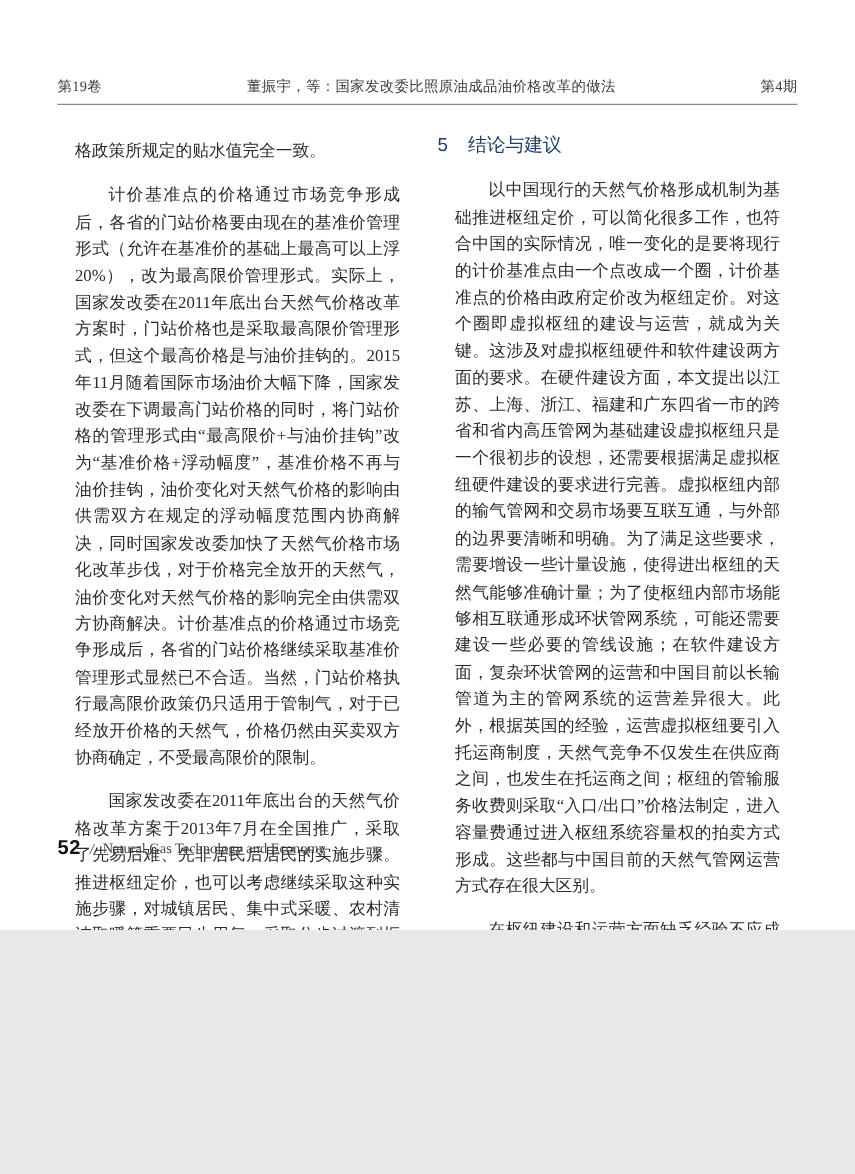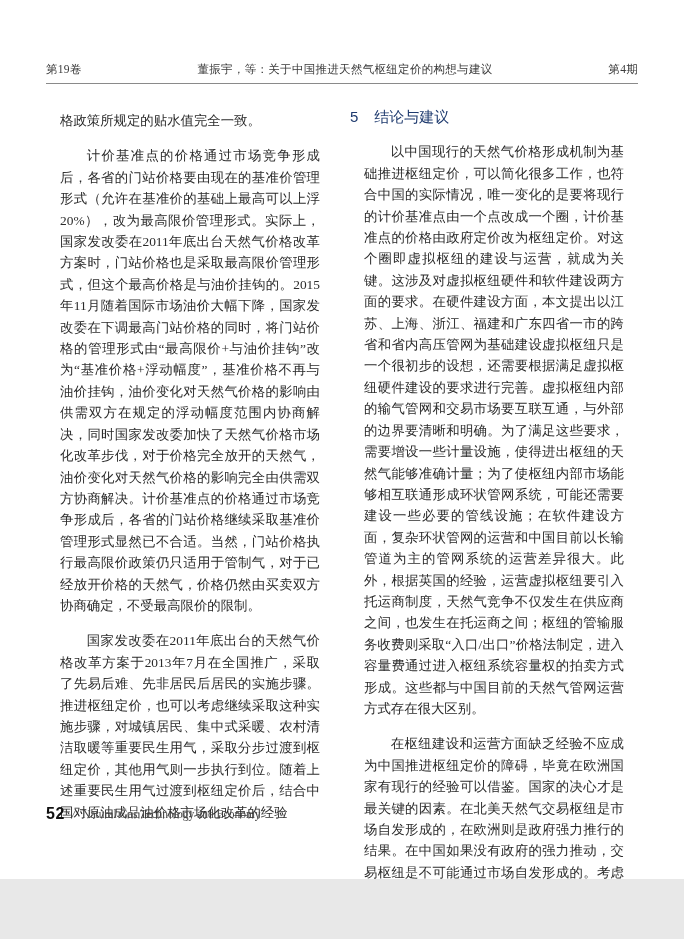--- a/index.html
+++ b/index.html
@@ -1,18 +1,18 @@
 <!DOCTYPE html>
 <html><head>
 <meta charset="utf-8">
 <style>
   html,body{margin:0;padding:0;background:#e8e8e8;}
   .page{
     position:relative;
-    width:684px;height:879px;
+    width:684px;height:744px;
     margin:0 auto;
     background:#ffffff;
     font-family:"Liberation Serif","DejaVu Serif",serif;
     color:#2b2b2b;
     overflow:hidden;
     box-sizing:border-box;
   }
   .running-head{
     display:flex;
     justify-content:space-between;
@@ -77,21 +77,21 @@
     font-style:italic;
   }
 </style>
 </head>
 <body>
 
 <div class="page">
 
   <div class="running-head">
     <span>第19卷</span>
-    <span class="mid">董振宇，等：关于中国推进天然气枢纽定价的构想与建议</span>
+    <span class="mid">董振宇，等：国家发改委比照原油成品油价格改革的做法</span>
     <span>第4期</span>
   </div>
   <hr class="head-rule">
 
   <div class="columns">
 
     <div class="col">
       <p>格政策所规定的贴水值完全一致。</p>
       <p class="indent">计价基准点的价格通过市场竞争形成后，各省的门站价格要由现在的基准价管理形式（允许在基准价的基础上最高可以上浮20%），改为最高限价管理形式。实际上，国家发改委在2011年底出台天然气价格改革方案时，门站价格也是采取最高限价管理形式，但这个最高价格是与油价挂钩的。2015年11月随着国际市场油价大幅下降，国家发改委在下调最高门站价格的同时，将门站价格的管理形式由“最高限价+与油价挂钩”改为“基准价格+浮动幅度”，基准价格不再与油价挂钩，油价变化对天然气价格的影响由供需双方在规定的浮动幅度范围内协商解决，同时国家发改委加快了天然气价格市场化改革步伐，对于价格完全放开的天然气，油价变化对天然气价格的影响完全由供需双方协商解决。计价基准点的价格通过市场竞争形成后，各省的门站价格继续采取基准价管理形式显然已不合适。当然，门站价格执行最高限价政策仍只适用于管制气，对于已经放开价格的天然气，价格仍然由买卖双方协商确定，不受最高限价的限制。</p>
       <p class="indent"><span>国家发改委在2011年底出台的天然气价格改革方案于2013年7月在全国推广，采取了先易后难、先非居民后居民的实施步骤。推进枢纽定价，也可以考虑继续采取这种实施步骤，对城镇居民、集中式采暖、农村清洁取暖等重要民生用气，采取分步过渡到枢纽定价，其他用气则一步执行到位。随着上述重要民生用气过渡到枢纽定价后，结合中国对原油成品油价格市场化改革的经验</span></p>

